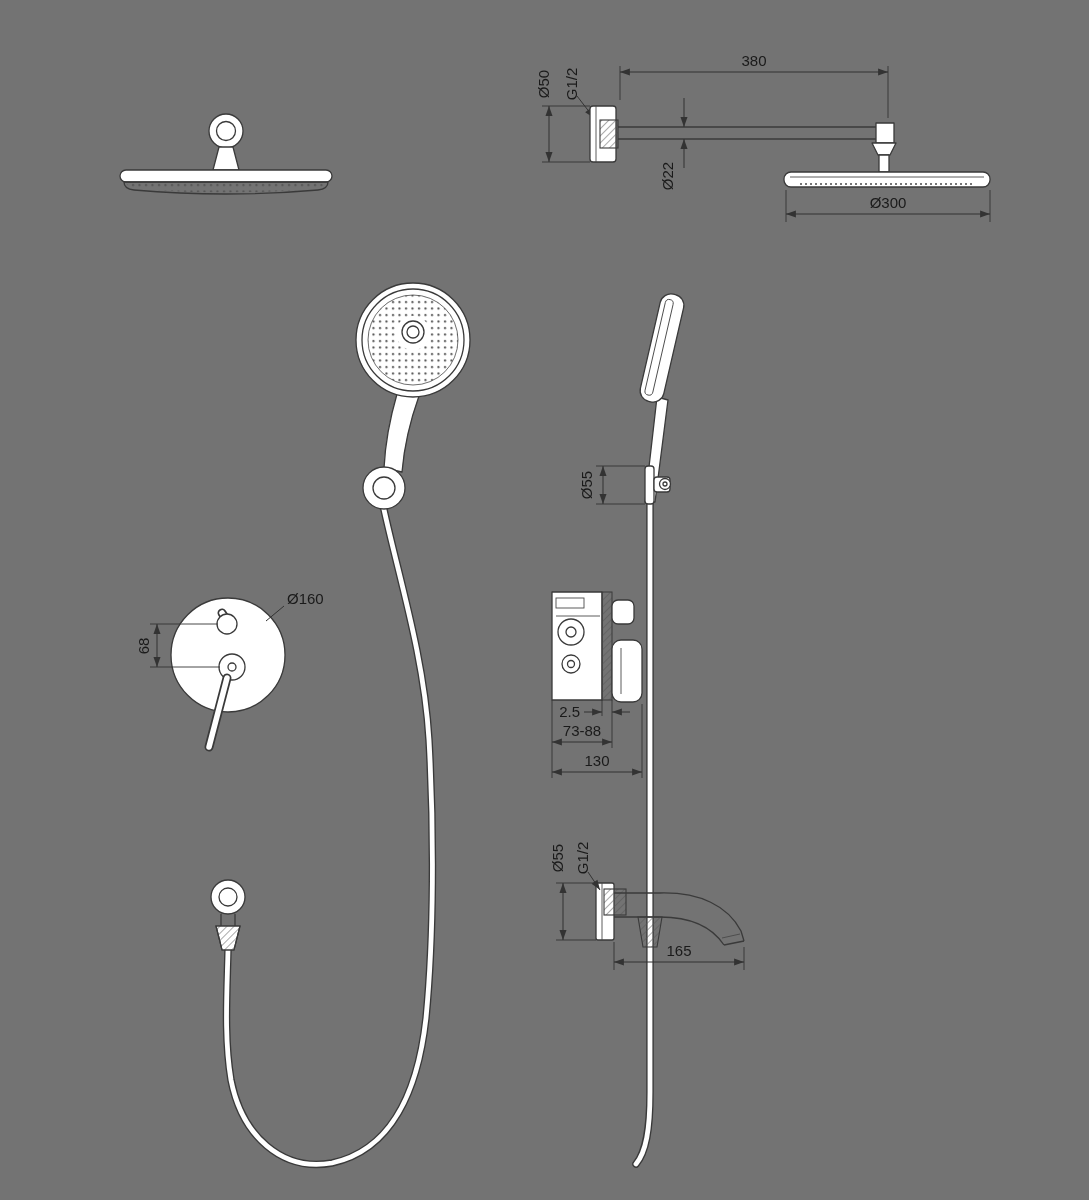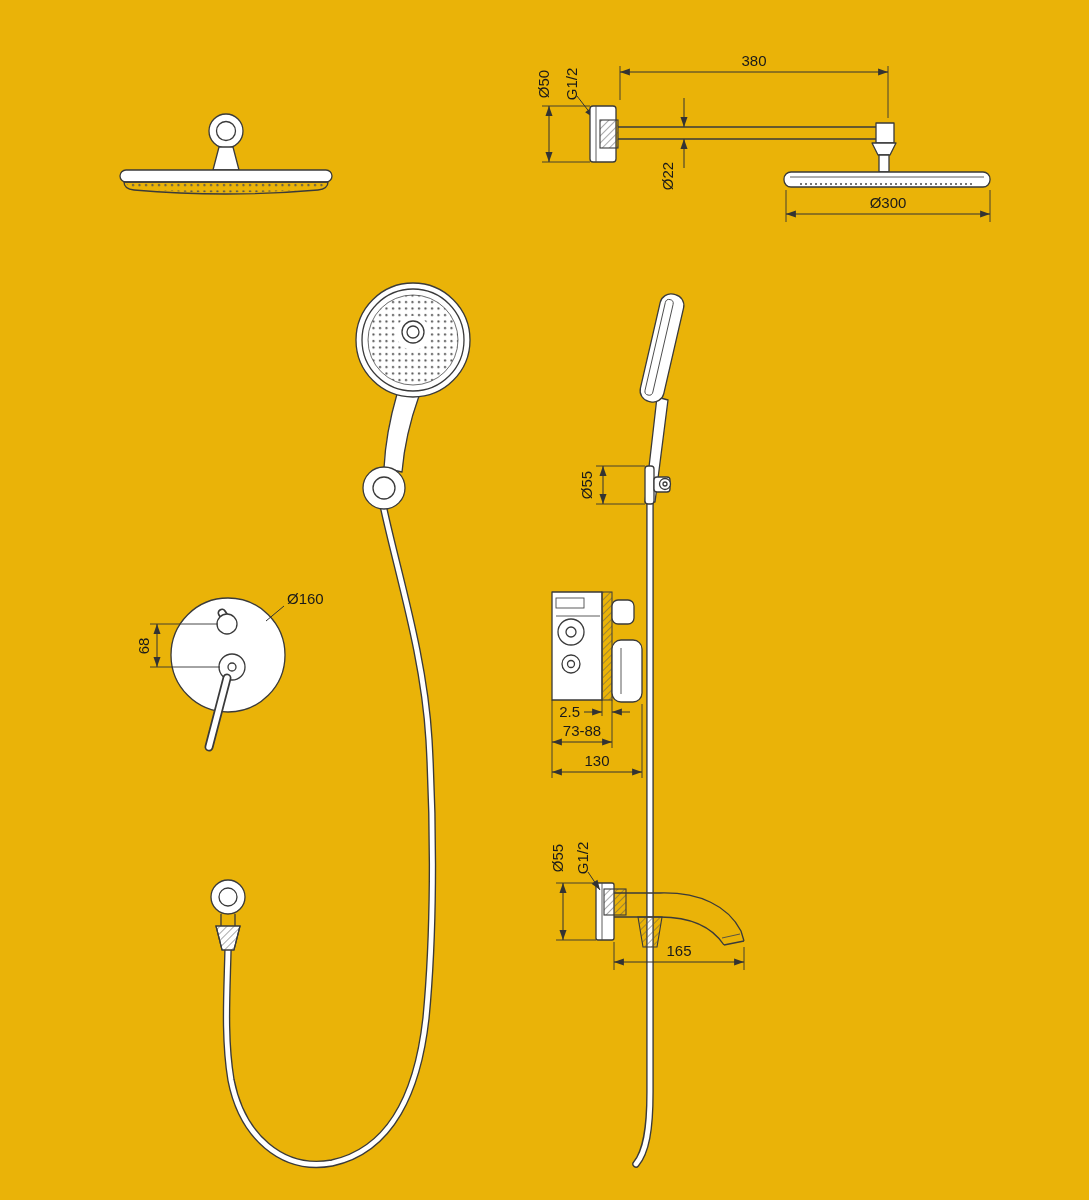--- a/index.html
+++ b/index.html
@@ -1,16 +1,16 @@
 <!DOCTYPE html>
 <html><head>
 <meta charset="utf-8">
 <style>
   html,body{margin:0;padding:0;background:#ffffff;}
-  .canvas{width:1089px;height:1200px;position:relative;background:#eab308;overflow:hidden;}
+  .canvas{width:1089px;height:1200px;position:relative;background:#737373;overflow:hidden;}
   svg{display:block;}
   .s{stroke:#3a3a3a;stroke-width:1.3;fill:none;stroke-linejoin:round;}
   .sw{stroke:#3a3a3a;stroke-width:1.3;fill:#ffffff;stroke-linejoin:round;}
   .thin{stroke:#4a4a4a;stroke-width:0.9;fill:none;}
   .dim{stroke:#333333;stroke-width:1;fill:none;}
   .ext{stroke:#333333;stroke-width:0.9;fill:none;}
   .hose-o{stroke:#3a3a3a;stroke-width:7.5;fill:none;stroke-linecap:round;}
   .hose-i{stroke:#ffffff;stroke-width:4.8;fill:none;stroke-linecap:round;}
   .lev-o{stroke:#3a3a3a;stroke-width:9;fill:none;stroke-linecap:round;}
   .lev-i{stroke:#ffffff;stroke-width:5.5;fill:none;stroke-linecap:round;}

